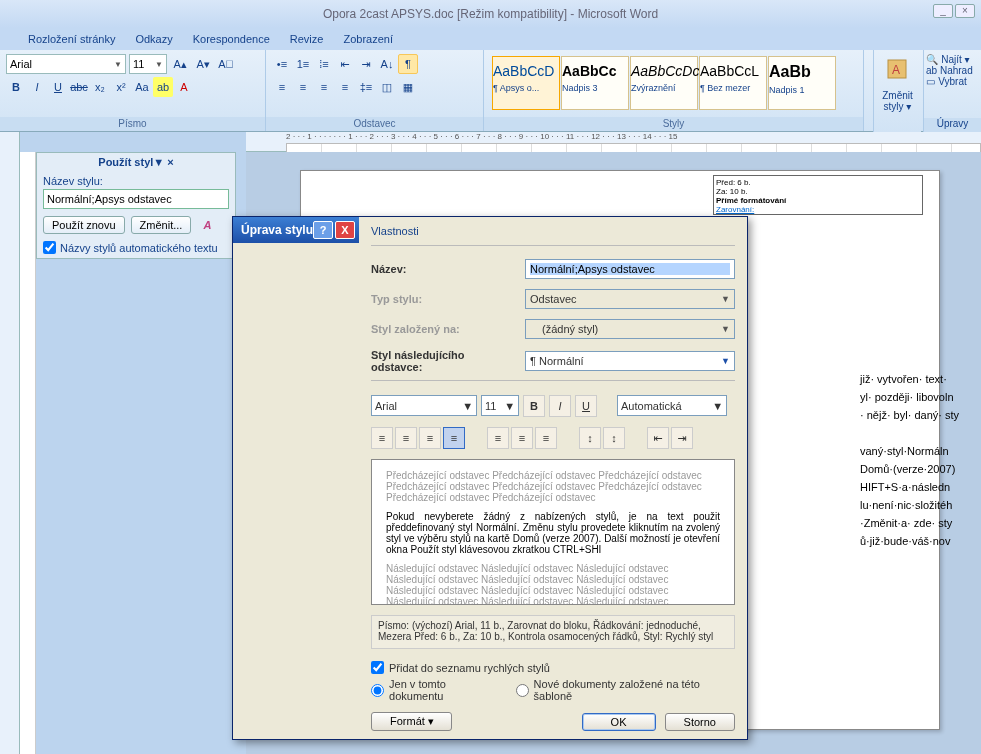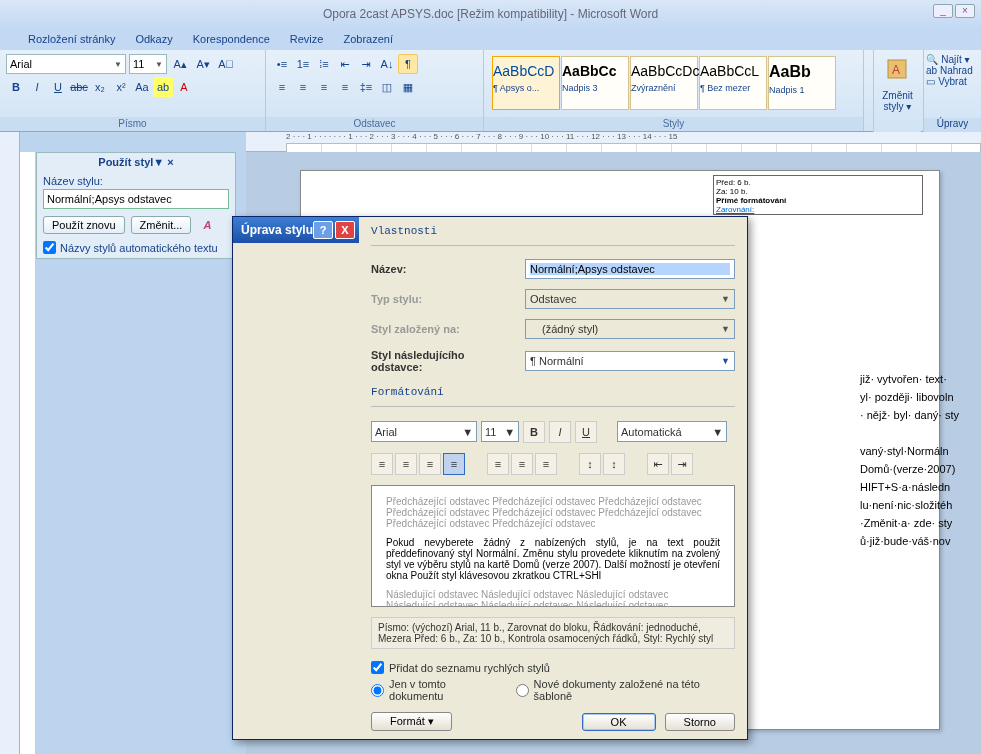--- a/index.html
+++ b/index.html
@@ -50,21 +50,21 @@
 .doc-text { position:absolute; left:860px; top:370px; width:120px; font-size:11px; color:#000; line-height:18px;}
 .doc-text div { white-space:nowrap;}
 
 .dialog { position:absolute; left:232px; top:216px; width:516px; height:524px; border:1px solid #0a246a; box-shadow:3px 3px 8px rgba(0,0,0,.4); background:#ece9d8; display:flex; }
 .dlg-title { height:26px; background:linear-gradient(#3c7fd4,#1c4fa8); color:#fff; font-size:12px; font-weight:bold; display:flex; align-items:center; justify-content:space-between; padding:0 4px 0 8px;}
 .dlg-title .tbtns { display:flex; gap:2px;}
 .dlg-title .tb { width:20px; height:18px; border:1px solid #fff; border-radius:2px; text-align:center; font-size:11px; line-height:16px; cursor:pointer;}
 .dlg-title .tb.help { background:#6b9fe8;}
 .dlg-title .tb.close { background:#e04343;}
 .dlg-body { flex:1; padding:8px 12px; font-size:11px; color:#333; display:flex; flex-direction:column; gap:4px;}
-.fs-label { color:#15428b; font-size:11px; margin-bottom:4px;font-family:Liberation Mono, monospace;}
+.fs-label { color:#15428b; font-size:11px; margin-bottom:4px;}
 .sep { height:1px; background:#bbb; margin:0 0 6px 0;}
 .row { display:flex; align-items:center; gap:8px; margin:3px 0;}
 .row label { width:146px; text-align:left;font-weight:bold;}
 .row.disabled label, .row.disabled .combo { color:#999;}
 .dlg-combo { flex:1; border:1px solid #7b9ebd; background:#fff; height:20px; padding:1px 4px; display:flex; align-items:center; justify-content:space-between; font-size:11px;}
 .dlg-combo.sel input { border:none; outline:none; width:100%; font-size:11px; background:#b5d5ff;}
 .dlg-combo .dd { font-size:9px; color:#555;}
 .fmt-toolbar { display:flex; gap:4px; align-items:center; margin-top:4px;}
 .fmt-combo { border:1px solid #7b9ebd; background:#fff; height:21px; padding:1px 3px; font-size:11px; display:flex; align-items:center; justify-content:space-between;}
 .fbtn { width:22px; height:22px; border:1px solid #ccc; background:#f5f0e5; font-size:11px; text-align:center; line-height:20px; cursor:pointer;}
@@ -154,21 +154,21 @@
         <div class="tbtn">▦</div>
       </div>
     </div>
     <div class="group-label">Odstavec</div>
   </div>
 
   <div class="group" style="width:380px">
     <div class="styles-gallery">
       <div class="style-item sel"><span class="samp" style="color:#004b9b">AaBbCcD</span><span class="lbl">¶ Apsys o...</span></div>
       <div class="style-item"><span class="samp" style="font-weight:bold">AaBbCc</span><span class="lbl">Nadpis 3</span></div>
-      <div class="style-item"><span class="samp" style="">AaBbCcDc</span><span class="lbl">Zvýraznění</span></div>
+      <div class="style-item"><span class="samp" style="font-style:italic">AaBbCcDc</span><span class="lbl">Zvýraznění</span></div>
       <div class="style-item"><span class="samp">AaBbCcL</span><span class="lbl">¶ Bez mezer</span></div>
       <div class="style-item"><span class="samp" style="font-weight:bold;font-size:16px">AaBb</span><span class="lbl">Nadpis 1</span></div>
     </div>
     <div class="group-label">Styly</div>
   </div>
 </div>
 
 <div class="change-styles">
   <svg width="24" height="24" style="position:absolute;top:8px;left:12px">
       <rect x="2" y="2" width="18" height="18" fill="#e8c070" stroke="#b89040"></rect>
@@ -266,21 +266,20 @@
         </div>
     </div>
     <div class="row">
       <label>Styl následujícího odstavce:</label>
       <div class="dlg-combo">
           <span>¶ Normální</span>
           <span class="dd" style="color:#1c4fa8">▼</span>
         </div>
     </div>
 
-    <div class="fs-label" style="margin-top:6px">Formátování</div>
     <div class="sep"></div>
 
     <div class="fmt-toolbar">
       <div class="fmt-combo" style="width:106px">
           <span>Arial</span>
           <span class="dd">▼</span>
         </div>
       <div class="fmt-combo" style="width:38px">
           <span>11</span>
           <span class="dd">▼</span>

